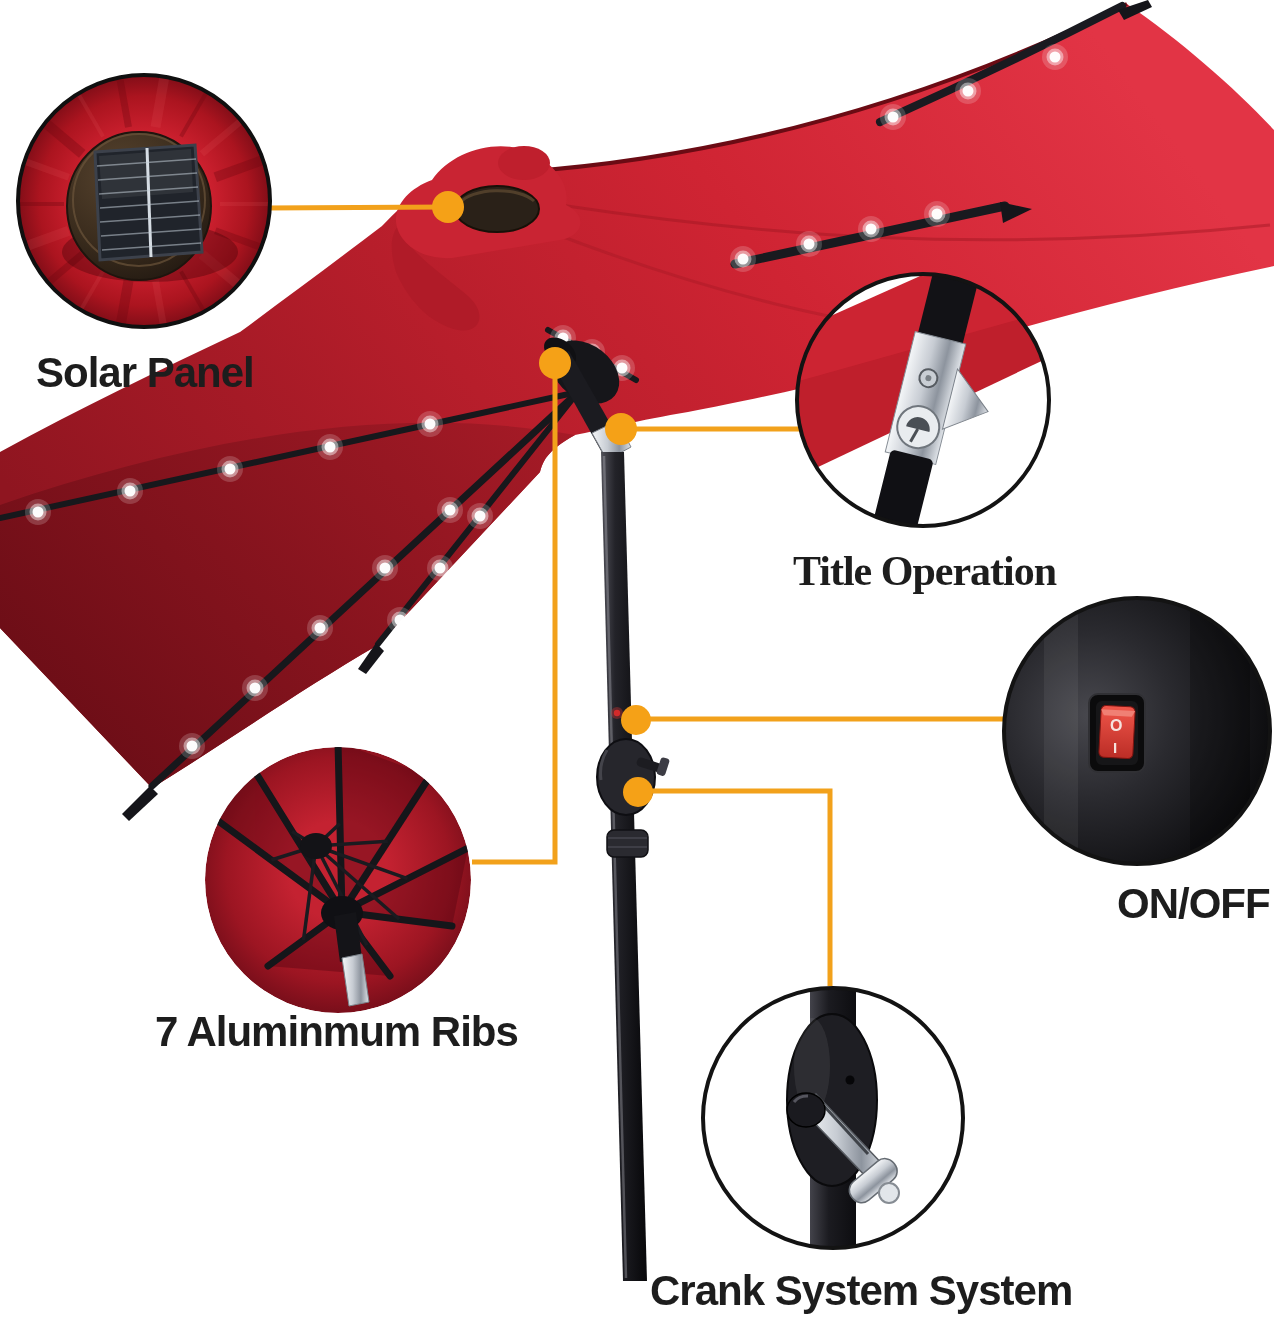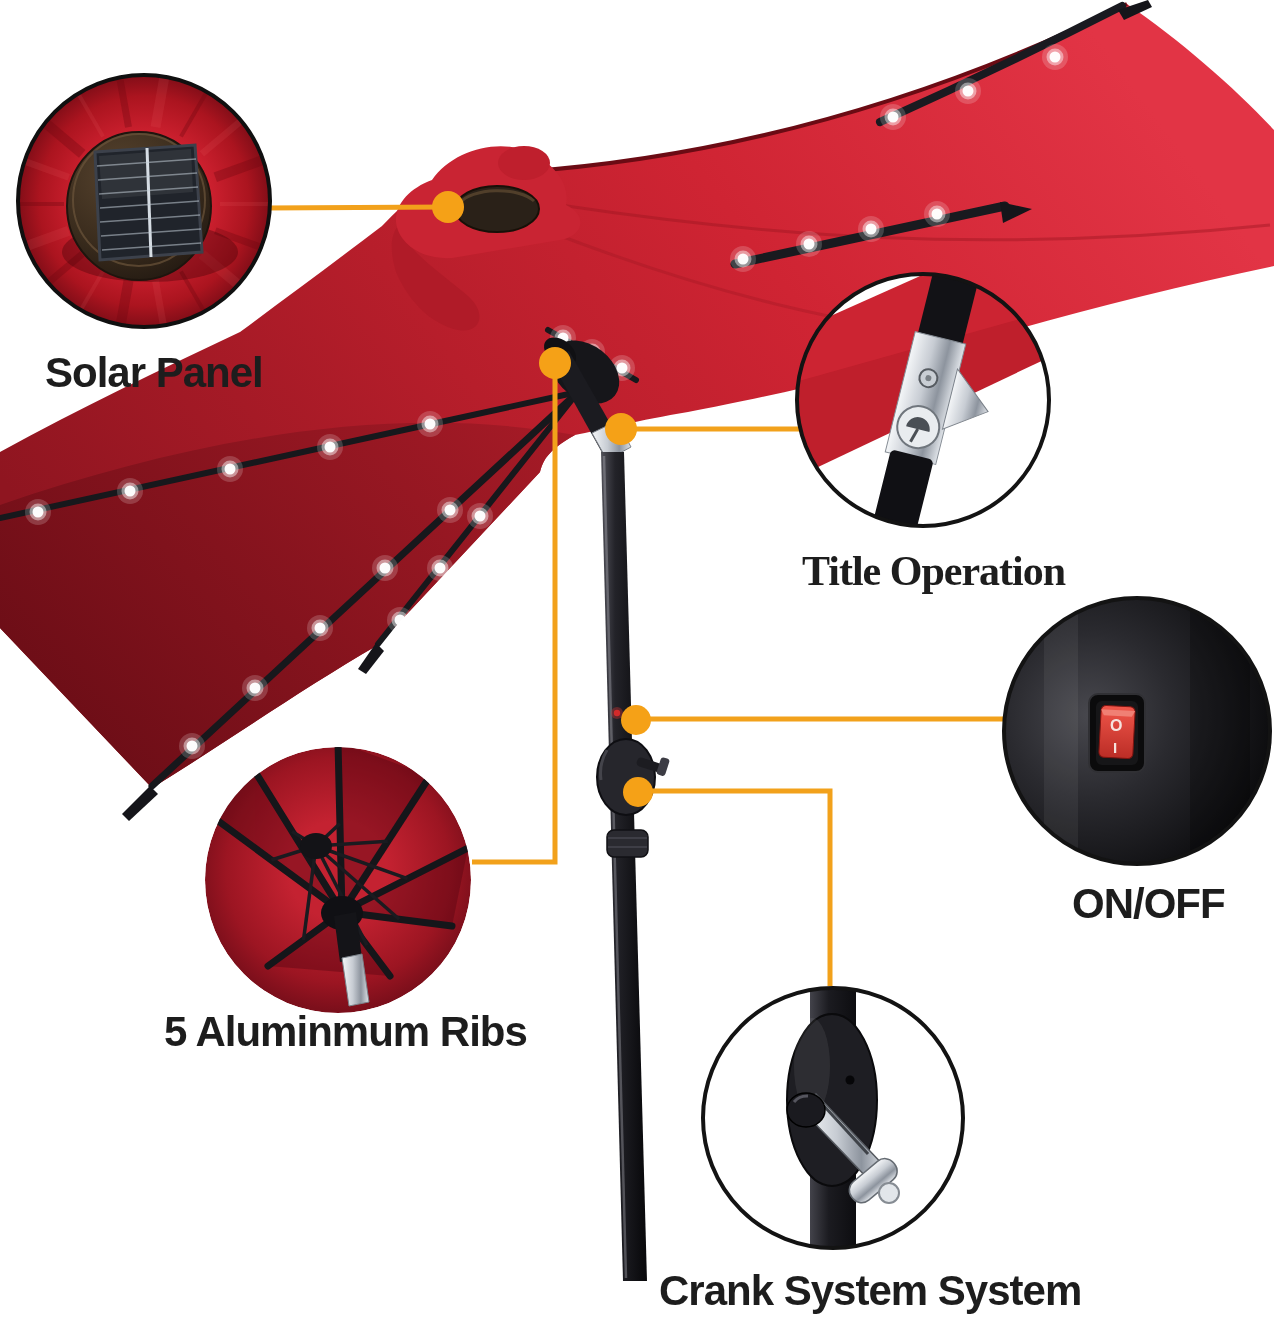--- a/index.html
+++ b/index.html
@@ -5,25 +5,25 @@
   html,body { margin:0; padding:0; background:#ffffff; }
   .stage {
     position:relative; width:1274px; height:1324px; margin:0 auto;
     background:#ffffff; overflow:hidden;
     font-family:"Liberation Sans", sans-serif;
   }
   .stage svg { position:absolute; left:0; top:0; }
   .callout-label {
     position:absolute; white-space:nowrap;
     font:700 42px/1.08 "Liberation Sans", sans-serif;
-    letter-spacing:-1px; color:#1d1d1d;margin-left:9px;
+    letter-spacing:-1px; color:#1d1d1d;
   }
   #lbl-solar { left:36px;  top:350px; }
   #lbl-tilt  { left:793px; top:549px;font-family:Liberation Serif, serif; }
-  #lbl-onoff { left:1063px;top:881px;text-align:right; }
+  #lbl-onoff { left:1117px;top:881px;text-align:right; }
   #lbl-ribs  { left:155px; top:1009px; }
   #lbl-crank { left:650px; top:1268px; }
 </style>
 </head>
 <body>
 
 <div class="stage">
 
 <svg width="1274" height="1324" viewBox="0 0 1274 1324">
   <defs>
@@ -400,15 +400,15 @@
         <circle cx="889" cy="1193" r="10" fill="#e2e6ea" stroke="#868c93" stroke-width="2"></circle>
       </g>
     </g>
     <circle cx="833" cy="1118" r="130" fill="none" stroke="#131313" stroke-width="4"></circle>
   </g>
 </svg>
 
   <div class="callout-label" id="lbl-solar">Solar Panel</div>
   <div class="callout-label" id="lbl-tilt">Title Operation</div>
   <div class="callout-label" id="lbl-onoff">ON/OFF</div>
-  <div class="callout-label" id="lbl-ribs">5 Aluminmum Ribs</div>
+  <div class="callout-label" id="lbl-ribs">7 Aluminmum Ribs</div>
   <div class="callout-label" id="lbl-crank">Crank System System</div>
 </div>
 
 </body></html>

